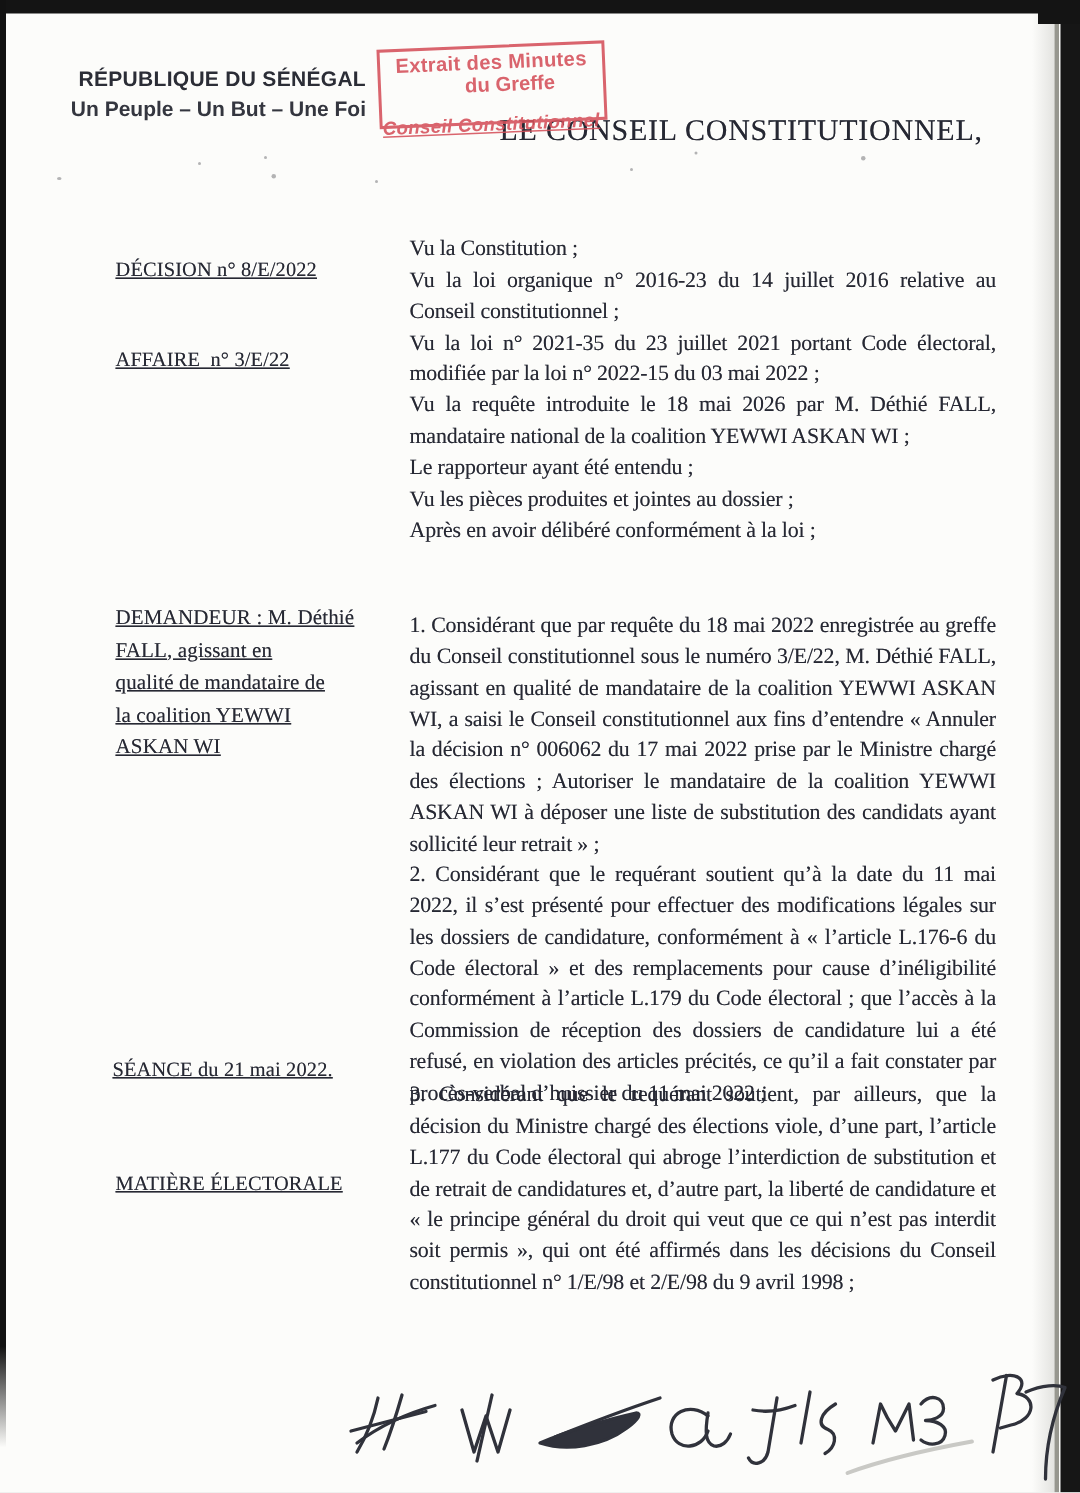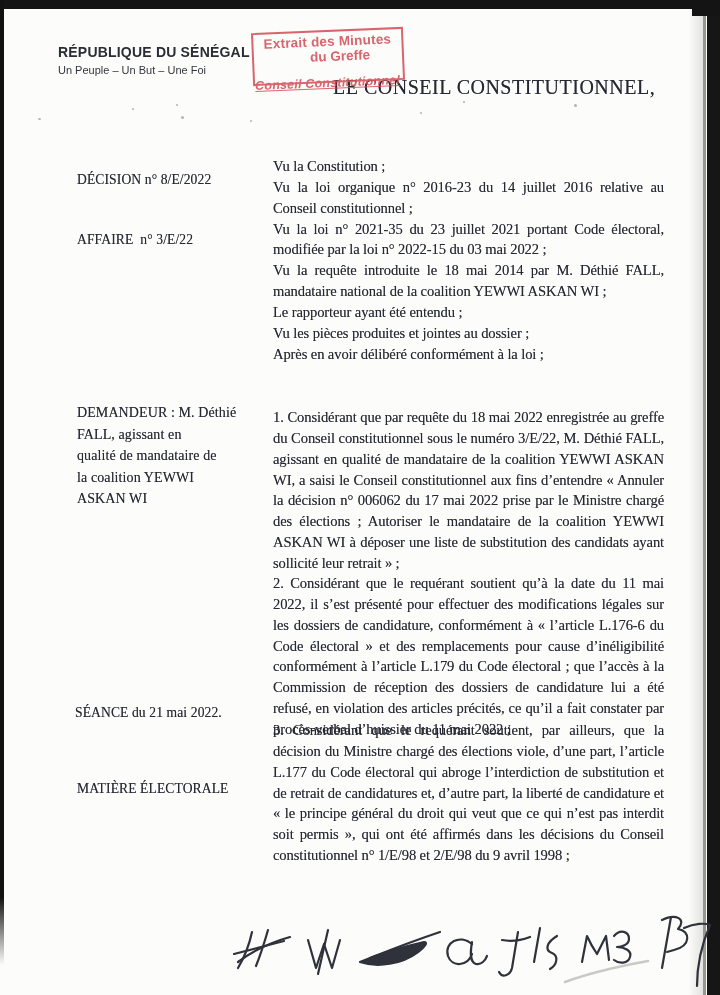--- a/index.html
+++ b/index.html
@@ -18,24 +18,24 @@
   .edge-top{position:absolute;left:0;top:0;width:720px;height:9px;background:#141414;}
   .edge-right{position:absolute;left:707px;top:0;width:13px;height:995px;background:#161616;}
   .edge-right-line{position:absolute;left:703px;top:0;width:3px;height:995px;background:#97978f;}
   .edge-right-shade{position:absolute;left:688px;top:0;width:15px;height:995px;
     background:linear-gradient(90deg,rgba(180,180,175,0) 0%,rgba(180,180,175,.35) 100%);}
   .edge-left{position:absolute;left:0;top:0;width:4px;height:965px;
     background:linear-gradient(#121212 93%,rgba(18,18,18,0));}
   .corner-tr{position:absolute;left:692px;top:0;width:28px;height:16px;background:#141414;}
 
   
-  .header{position:absolute;left:58px;top:44px;width:212px;text-align:left;
+  .header{position:absolute;left:32px;top:44px;width:212px;text-align:right;
     font-family:"Liberation Sans", sans-serif;}
   .republic{font-size:14px;font-weight:600;letter-spacing:.2px;color:#2b2d36;}
-  .motto{font-size:11px;font-weight:400;margin-top:4px;color:#34363f;}
+  .motto{font-size:14px;font-weight:700;margin-top:4px;color:#34363f;}
 
   
   .stamp{position:absolute;left:252px;top:30px;width:152px;height:53px;
     border:2.5px solid var(--stamp_red);transform:rotate(-2.4deg);
     color:var(--stamp_red);font-family:"Liberation Sans", sans-serif;
     opacity:.88;z-index:3;}
   .stamp-l1{font-size:13.5px;font-weight:700;text-align:center;margin-top:2px;letter-spacing:.2px;white-space:nowrap;}
   .stamp-l2{font-size:13.5px;font-weight:700;padding-left:56px;margin-top:0;white-space:nowrap;}
   .stamp-l3{position:absolute;left:0px;bottom:-9px;font-size:12.5px;font-weight:700;
     font-style:italic;text-decoration:underline;white-space:nowrap;letter-spacing:.2px;}
@@ -48,21 +48,21 @@
     text-align:justify;text-shadow:0 0 .4px rgba(38,40,51,.5);}
   .intro{top:79px;}
   .visas{top:156px;}
   .visas p{margin:0;}
   .para-1{top:407px;}
   .para-2{top:573px;}
   .para-3{top:720px;}
 
   
   .margin-label{position:absolute;font-size:13.6px;letter-spacing:.1px;white-space:pre-wrap;
-    text-shadow:0 0 .4px rgba(38,40,51,.5);}
+    text-shadow:0 0 .4px rgba(38,40,51,.5);text-decoration:underline;}
   .lbl-decision{left:77px;top:172px;}
   .lbl-affaire{left:77px;top:232px;}
   .lbl-demandeur{left:77px;top:402px;width:200px;font-size:14px;line-height:21.5px;}
   .lbl-seance{left:75px;top:677px;margin-top:28px;}
   .lbl-matiere{left:77px;top:781px;}
 
   
   .speck{position:absolute;background:#5c5c60;border-radius:50%;opacity:.45;}
 
   
@@ -101,21 +101,21 @@
   <div class="margin-label lbl-seance">SÉANCE du 21 mai 2022.</div>
   <div class="margin-label lbl-matiere">MATIÈRE ÉLECTORALE</div>
 
   <div class="doc-title">LE CONSEIL CONSTITUTIONNEL,</div>
 
 
   <div class="body-block visas">
     <p>Vu la Constitution ;</p>
     <p>Vu la loi organique n° 2016-23 du 14 juillet 2016 relative au Conseil constitutionnel ;</p>
     <p>Vu la loi n° 2021-35 du 23 juillet 2021 portant Code électoral, modifiée par la loi n° 2022-15 du 03 mai 2022 ;</p>
-    <p>Vu la requête introduite le 18 mai 2014 par M. Déthié FALL, mandataire national de la coalition YEWWI ASKAN WI ;</p>
+    <p>Vu la requête introduite le 18 mai 2026 par M. Déthié FALL, mandataire national de la coalition YEWWI ASKAN WI ;</p>
     <p>Le rapporteur ayant été entendu ;</p>
     <p>Vu les pièces produites et jointes au dossier ;</p>
     <p>Après en avoir délibéré conformément à la loi ;</p>
   </div>
 
   <div class="body-block para-1">1. Considérant que par requête du 18 mai 2022 enregistrée au greffe du Conseil constitutionnel sous le numéro 3/E/22, M. Déthié FALL, agissant en qualité de mandataire de la coalition YEWWI ASKAN WI, a saisi le Conseil constitutionnel aux fins d’entendre « Annuler la décision n° 006062 du 17 mai 2022 prise par le Ministre chargé des élections ; Autoriser le mandataire de la coalition YEWWI ASKAN WI à déposer une liste de substitution des candidats ayant sollicité leur retrait » ;</div>
   <div class="body-block para-2">2. Considérant que le requérant soutient qu’à la date du 11 mai 2022, il s’est présenté pour effectuer des modifications légales sur les dossiers de candidature, conformément à « l’article L.176-6 du Code électoral » et des remplacements pour cause d’inéligibilité conformément à l’article L.179 du Code électoral ; que l’accès à la Commission de réception des dossiers de candidature lui a été refusé, en violation des articles précités, ce qu’il a fait constater par procès-verbal d’huissier du 11 mai 2022 ;</div>
   <div class="body-block para-3">3. Considérant que le requérant soutient, par ailleurs, que la décision du Ministre chargé des élections viole, d’une part, l’article L.177 du Code électoral qui abroge l’interdiction de substitution et de retrait de candidatures et, d’autre part, la liberté de candidature et « le principe général du droit qui veut que ce qui n’est pas interdit soit permis »,  qui ont été affirmés dans les décisions du Conseil constitutionnel n° 1/E/98 et 2/E/98  du 9 avril 1998 ;</div>
 
   <div class="speck" style="left:38px;top:118px;width:3px;height:2px;"></div>

